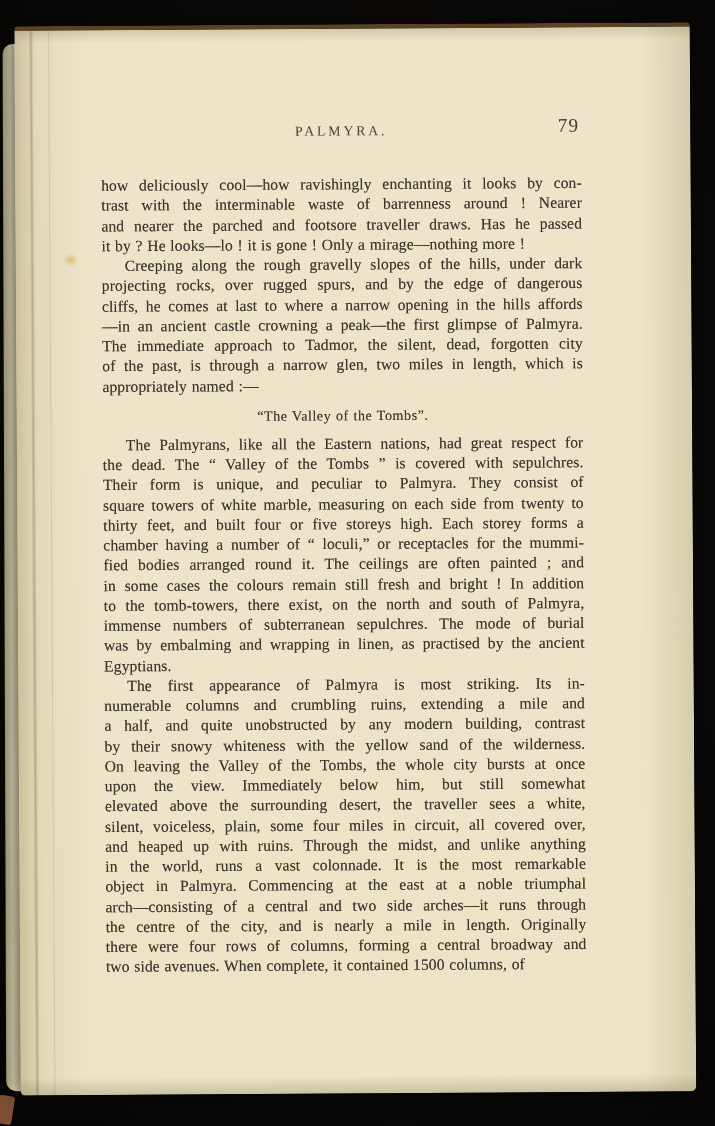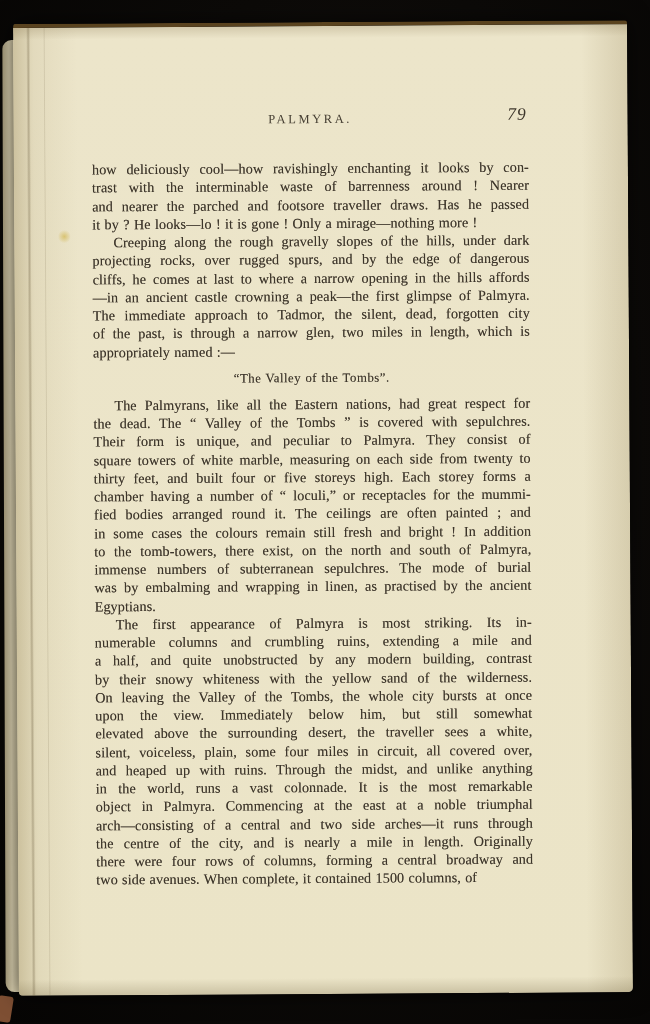--- a/index.html
+++ b/index.html
@@ -67,21 +67,21 @@
   }
   .content{
     position:absolute;left:78px;top:86px;width:437px;color:var(--ink);
   }
   .header-row{
     position:relative;height:15px;line-height:15px;text-align:center;
     font-size:12.5px;letter-spacing:2.6px;color:#453e32;
   }
   .page-number{
     position:absolute;right:2px;top:-4px;
-    font-size:17.5px;font-style:italic;letter-spacing:1px;color:#3e372c;
+    font-size:17.5px;letter-spacing:1px;color:#3e372c;
   }
   .rule{
     height:1px;margin-top:21px;
     background:linear-gradient(90deg, #6e67560, var(--rule) 18%, var(--rule) 80%, #6e675660);
   }
   .body-text{
     margin-top:10px;
     font-size:14.2px;line-height:18.25px;
     word-spacing:0.6px;letter-spacing:0.1px;
     color:var(--ink);

